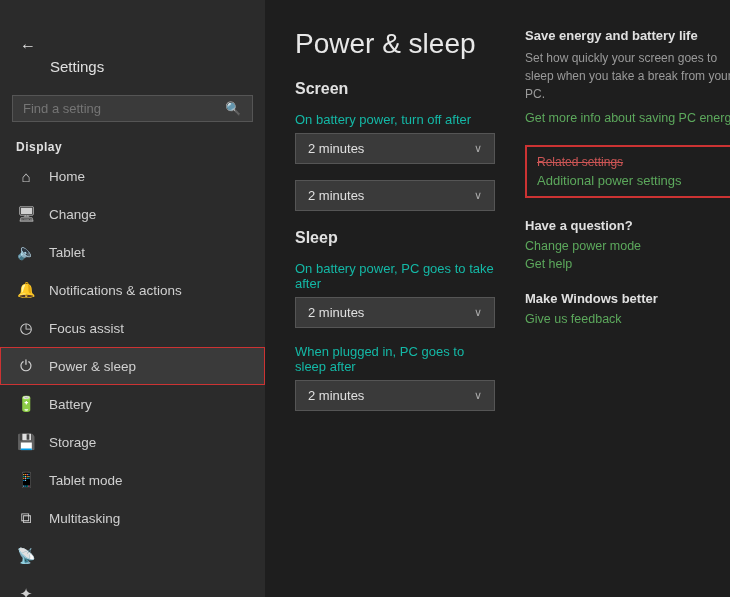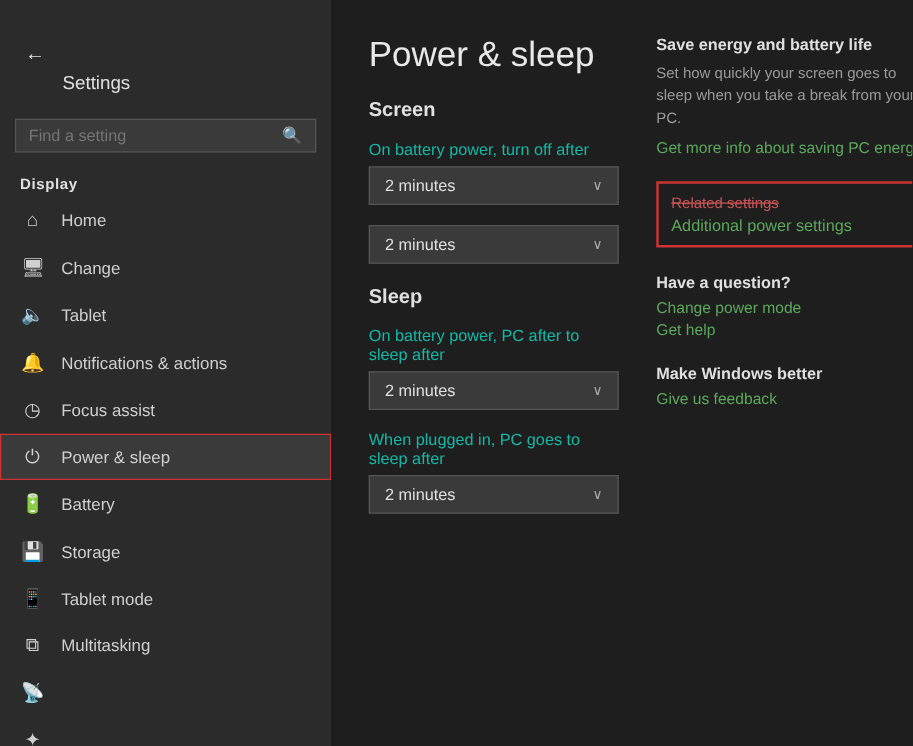--- a/index.html
+++ b/index.html
@@ -293,21 +293,21 @@
     <div class="setting-row">
       <div class="dropdown">
         <span>2 minutes</span>
         <span class="dropdown-arrow">∨</span>
       </div>
     </div>
 
     <div class="section-title">Sleep</div>
 
     <div class="setting-row">
-      <div class="setting-label">On battery power, PC after to sleep after</div>
+      <div class="setting-label">On battery power, PC goes to take after</div>
       <div class="dropdown">
         <span>2 minutes</span>
         <span class="dropdown-arrow">∨</span>
       </div>
     </div>
 
     <div class="setting-row">
       <div class="setting-label">When plugged in, PC goes to sleep after</div>
       <div class="dropdown">
         <span>2 minutes</span>

